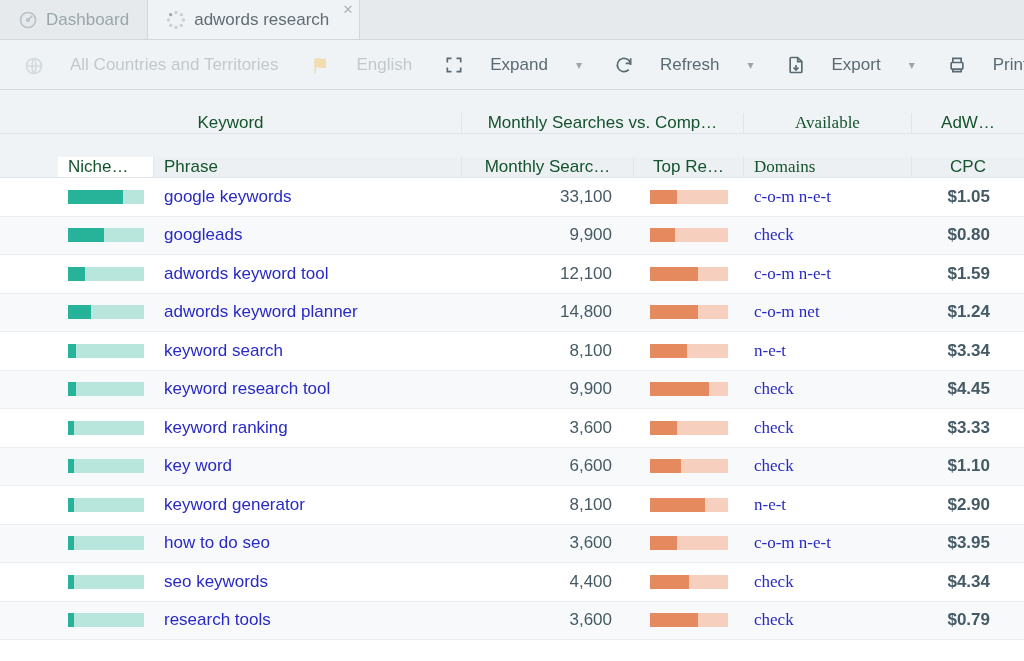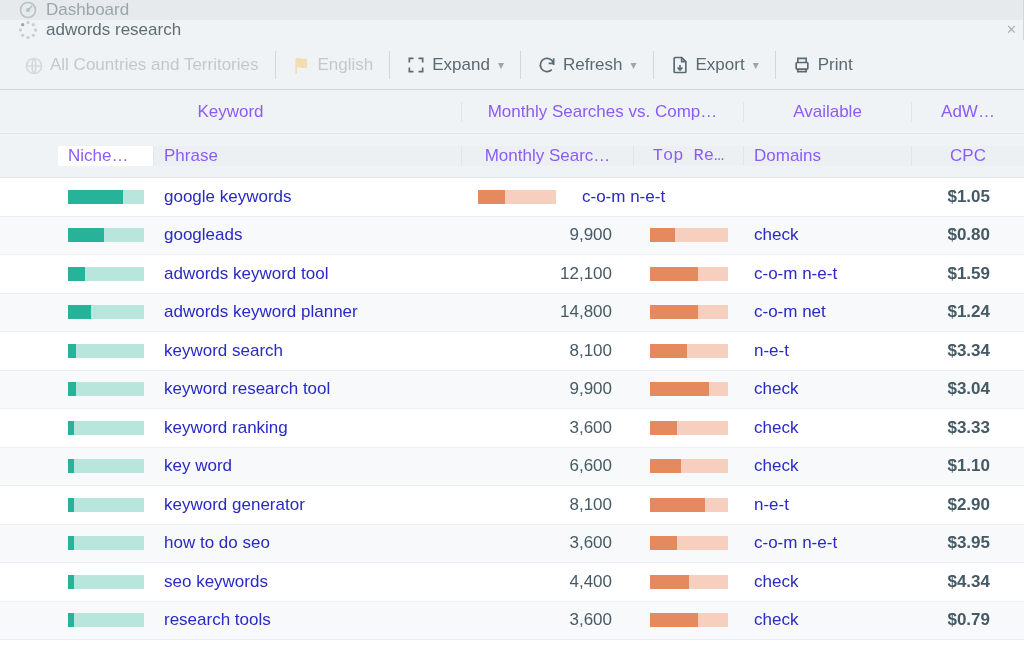--- a/index.html
+++ b/index.html
@@ -11,21 +11,20 @@
     width: 1024px;
     overflow: hidden;
   }
   
   .tabs {
     display: flex;
     align-items: stretch;
     background: #e6eaed;
     border-bottom: 1px solid #cfd8dc;
     height: 40px;
-    flex-direction: column;
   }
   .tab {
     display: flex;
     align-items: center;
     padding: 0 18px;
     color: #9aa6ac;
     border-right: 1px solid #cfd8dc;
     position: relative;
     cursor: pointer;
     gap: 8px;
@@ -53,21 +52,21 @@
     padding: 0 10px;
     height: 50px;
     color: #5a6a72;
     gap: 2px;
   }
   .tb-group {
     display: flex;
     align-items: center;
     padding: 0 14px;
     height: 100%;
-    gap: 6px;
+    gap: 26px;
     white-space: nowrap;
   }
   .faded { color: #c2c9cd; }
   .sep {
     width: 1px;
     height: 28px;
     background: #cfd8dc;
   }
   .chev {
     font-size: 12px;
@@ -76,22 +75,22 @@
   }
   
   .grid {
     width: 100%;
   }
   .hdr-row1, .hdr-row2 {
     display: flex;
     background: #f0f3f5;
     border-bottom: 1px solid #dfe5e8;
     height: 44px;
-    align-items: center;
-    color: #8b5cf6;
+    align-items: flex-end;
+    color: #14532d;
   }
   .hdr-cell {
     display: flex;
     align-items: center;
     justify-content: center;
     border-right: 1px solid #dfe5e8;
     padding: 0 10px;
     overflow: hidden;
     text-overflow: ellipsis;
     white-space: nowrap;
@@ -99,23 +98,23 @@
   .hdr-cell:last-child { border-right: none; }
   .hdr-row2 .hdr-cell { background: #ecf0f2; }
   .hdr-row2 .hdr-cell.niche { background: #fff; }
 
   
   .c-handle   { width: 58px;  flex: none; }
   .c-niche    { width: 96px;  flex: none; justify-content: flex-start; }
   .c-phrase   { width: 308px; flex: none; justify-content: flex-start; }
   .c-keyword-group { width: 462px; flex: none; }
   .c-monthly  { width: 172px; flex: none; justify-content: flex-end; padding-right: 22px; }
-  .c-top      { width: 110px; flex: none; font-family: Liberation Mono, monospace; }
+  .c-top      { width: 110px; flex: none; }
   .c-monthly-group { width: 282px; flex: none; }
-  .c-domains  { width: 168px; flex: none; justify-content: flex-start; }
+  .c-domains  { width: 168px; flex: none; justify-content: flex-start; font-family: Liberation Serif, serif; }
   .c-cpc      { flex: 1; justify-content: flex-end; padding-right: 34px; }
   .c-adw      { flex: 1; }
 
   
   .row {
     display: flex;
     align-items: center;
     height: 38.5px;
     border-bottom: 1px solid #eceff1;
   }
@@ -270,20 +269,21 @@
       <div class="row">
         <div class="cell c-handle"></div>
         <div class="cell c-niche">
           <div class="niche-bar">
             <div class="niche-fill" style="width:72%"></div>
           </div>
         </div>
         <div class="cell c-phrase">
           <a>google keywords</a>
         </div>
+        <div class="cell c-monthly">33,100</div>
         <div class="cell c-top" style="justify-content:center">
           <div class="top-bar">
             <div class="top-fill" style="width:35%"></div>
           </div>
         </div>
         <div class="cell c-domains">
           <a>c-o-m n-e-t</a>
         </div>
         <div class="cell c-cpc">$1.05</div>
       </div>
@@ -383,21 +383,21 @@
         </div>
         <div class="cell c-monthly">9,900</div>
         <div class="cell c-top" style="justify-content:center">
           <div class="top-bar">
             <div class="top-fill" style="width:75%"></div>
           </div>
         </div>
         <div class="cell c-domains">
           <a>check</a>
         </div>
-        <div class="cell c-cpc">$3.04</div>
+        <div class="cell c-cpc">$4.45</div>
       </div>
       <div class="row">
         <div class="cell c-handle"></div>
         <div class="cell c-niche">
           <div class="niche-bar">
             <div class="niche-fill" style="width:8%"></div>
           </div>
         </div>
         <div class="cell c-phrase">
           <a>keyword ranking</a>

